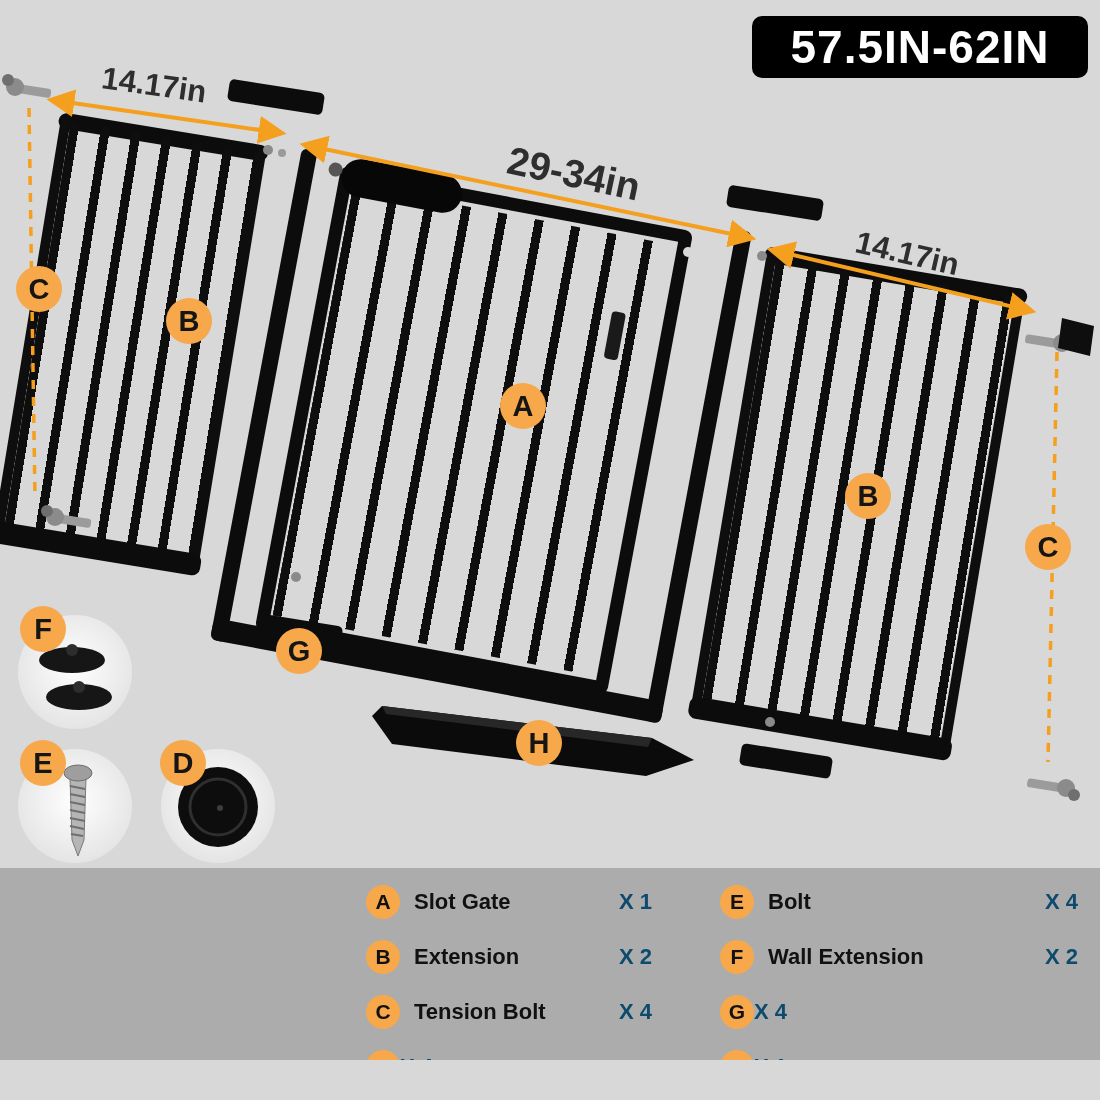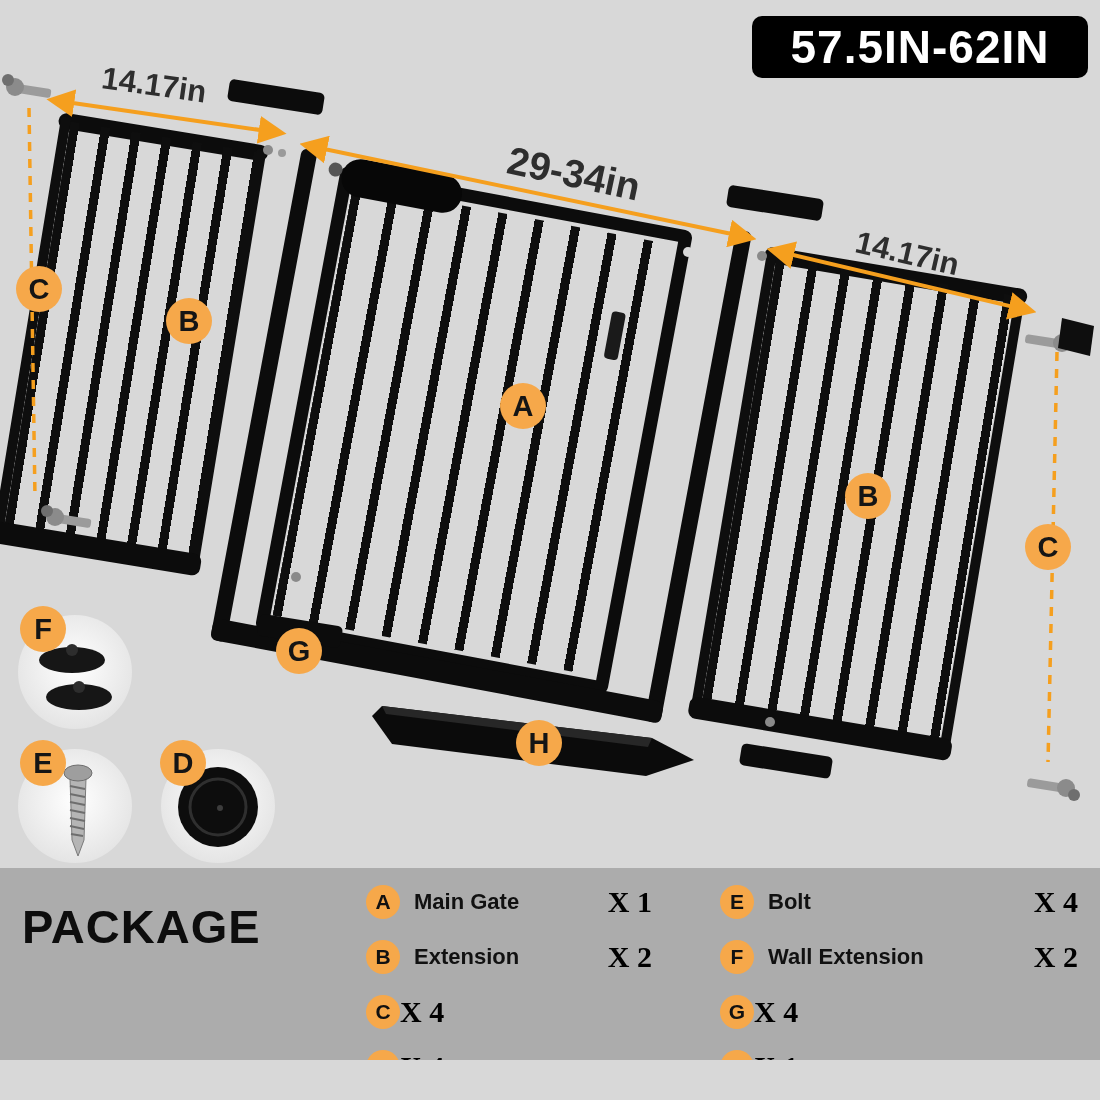--- a/index.html
+++ b/index.html
@@ -52,21 +52,21 @@
   .pkg-title { position:absolute; left:22px; top:26px; font-size:47px; font-weight:800; color:#0d0d0d;
                line-height:66px; letter-spacing:1px; }
   .legend-col { position:absolute; top:6px; display:flex; flex-direction:column; }
   .col1 { left:366px; width:286px; }
   .col2 { left:720px; width:358px; }
   .legend-row { display:flex; align-items:center; height:55px; }
   .lcircle { width:34px; height:34px; border-radius:50%; background:#F6A84A; display:flex;
              align-items:center; justify-content:center; font-weight:bold; font-size:21px;
              color:#111; flex:0 0 34px; }
   .lname { margin-left:14px; font-size:22px; font-weight:bold; color:#111; flex:1; }
-  .lqty { font-size:30px; font-weight:bold; color:#000000;font-family:Liberation Serif, serif; }
+  .lqty { font-size:22px; font-weight:bold; color:#0c4a6e; }
 </style>
 </head>
 <body>
 
 <div class="canvas">
 
   <div class="badge">57.5IN-62IN</div>
 
   <div class="panel" style="left:60px; top:112px; width:212px; height:436px; transform:rotate(9.3deg);">
     <div class="rail top"></div>
@@ -184,36 +184,36 @@
   <div class="marker" style="left:845px; top:473px;">B</div>
   <div class="marker" style="left:1025px; top:524px;">C</div>
   <div class="marker" style="left:276px; top:628px;">G</div>
   <div class="marker" style="left:516px; top:720px;">H</div>
   <div class="marker" style="left:20px; top:606px;">F</div>
   <div class="marker" style="left:20px; top:740px;">E</div>
   <div class="marker" style="left:160px; top:740px;">D</div>
 
   <div class="banner">
     <div class="pkg-title">
-      <div>PACKAGE</div>
     </div>
 
     <div class="legend-col col1">
       <div class="legend-row">
         <span class="lcircle">A</span>
-        <span class="lname">Main Gate</span>
+        <span class="lname">Slot Gate</span>
         <span class="lqty">X 1</span>
       </div>
       <div class="legend-row">
         <span class="lcircle">B</span>
         <span class="lname">Extension</span>
         <span class="lqty">X 2</span>
       </div>
       <div class="legend-row">
         <span class="lcircle">C</span>
+        <span class="lname">Tension Bolt</span>
         <span class="lqty">X 4</span>
       </div>
       <div class="legend-row">
         <span class="lcircle">D</span>
         <span class="lqty">X 4</span>
       </div>
     </div>
 
     <div class="legend-col col2">
       <div class="legend-row">

